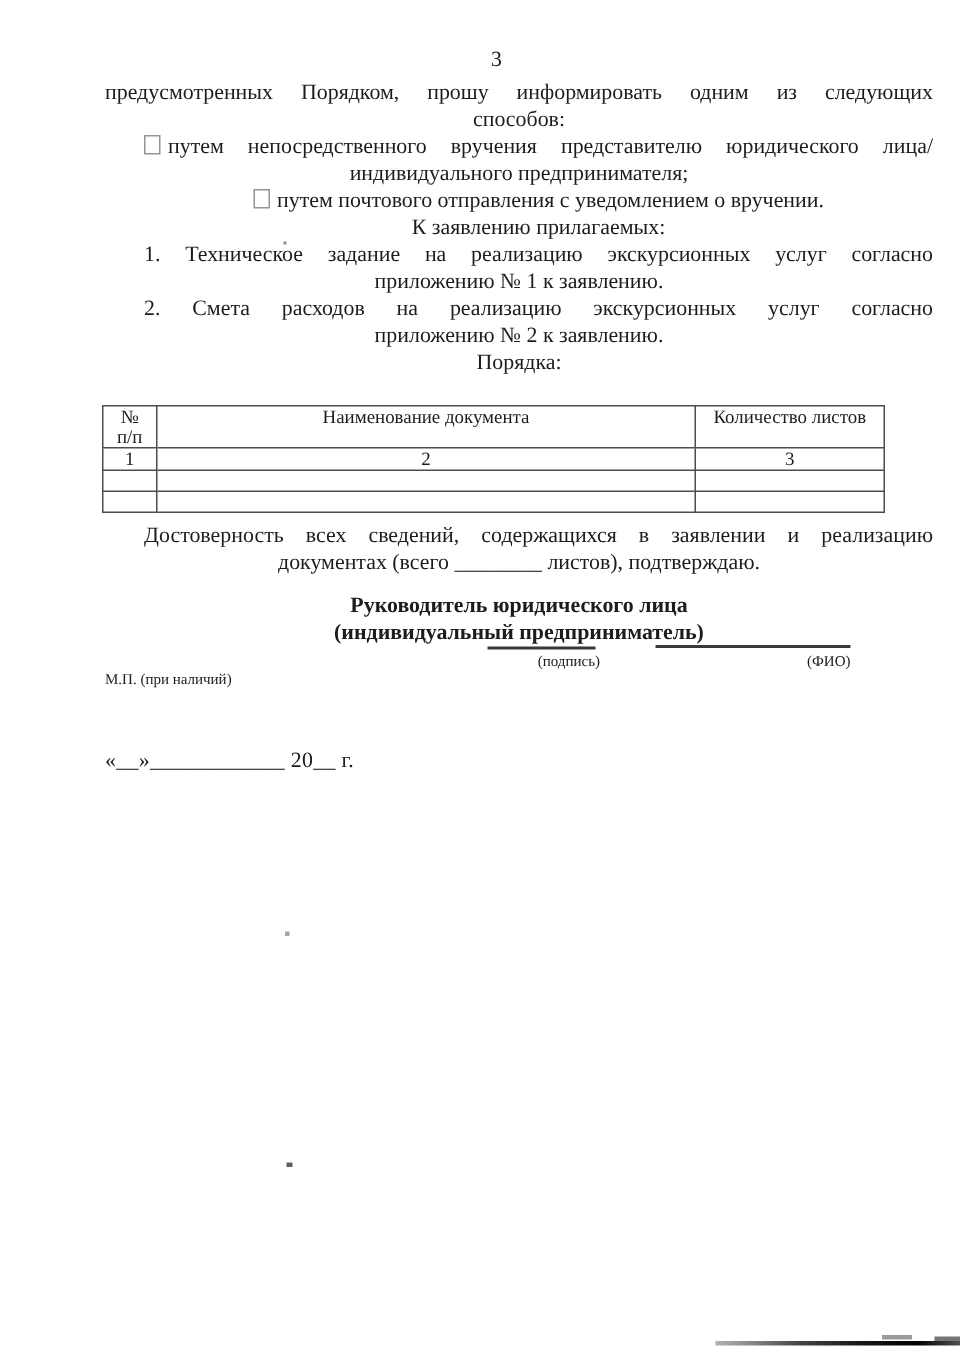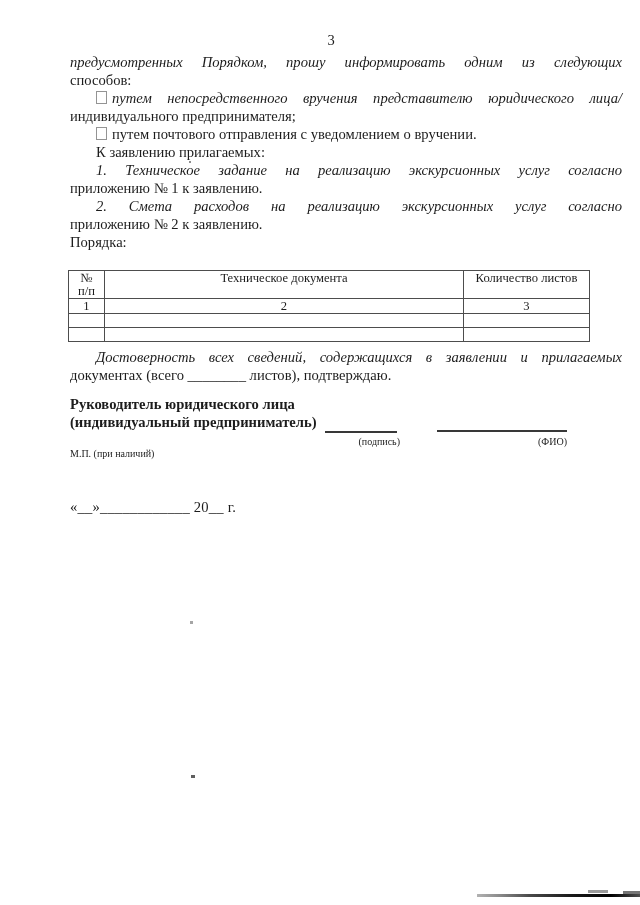--- a/index.html
+++ b/index.html
@@ -23,22 +23,22 @@
   }
   .tb {
     position: absolute;
     left: 70px; width: 552px;
     font-size: 14.6px;
     line-height: 18px;
   }
   #block1 { top: 53px; }
   #block2 { top: 348px; }
   #sigblock { top: 395px; font-weight: bold; }
-  .ln { text-align: left; }
-  .ln.j { text-align: justify; text-align-last: justify; font-style: italic; }
+  .ln { text-align: center; }
+  .ln.j { text-align: justify; text-align-last: justify; }
   .ln.ind { text-indent: 26px; }
   .cb {
     display: inline-block;
     width: 9px; height: 11px;
     border: 1px solid #949494;
     margin-right: 5px;
     vertical-align: -1px;
     background: #fff;
   }
   .doc-table {
@@ -117,21 +117,21 @@
       <col style="width:36px">
       <col style="width:359px">
       <col>
     </colgroup>
     <tbody>
       <tr class="hrow">
         <td>
           <div>№</div>
           <div>п/п</div>
         </td>
-        <td>Техническое документа</td>
+        <td>Наименование документа</td>
         <td>Количество листов</td>
       </tr>
       <tr class="nrow">
         <td>1</td>
         <td>2</td>
         <td>3</td>
       </tr>
       <tr class="erow">
         <td></td>
         <td></td>
@@ -139,21 +139,21 @@
       </tr>
       <tr class="erow">
         <td></td>
         <td></td>
         <td></td>
       </tr>
     </tbody>
   </table>
 
   <div class="tb" id="block2">
-    <div class="ln j ind">Достоверность всех сведений, содержащихся в заявлении и прилагаемых</div>
+    <div class="ln j ind">Достоверность всех сведений, содержащихся в заявлении и реализацию</div>
     <div class="ln">документах (всего ________ листов), подтверждаю.</div>
   </div>
 
   <div class="tb" id="sigblock">
     <div class="ln">Руководитель юридического лица</div>
     <div class="ln">(индивидуальный предприниматель)</div>
   </div>
 
   <div class="sigline" id="sig1"></div>
   <div class="sigcap" id="cap1">(подпись)</div>

